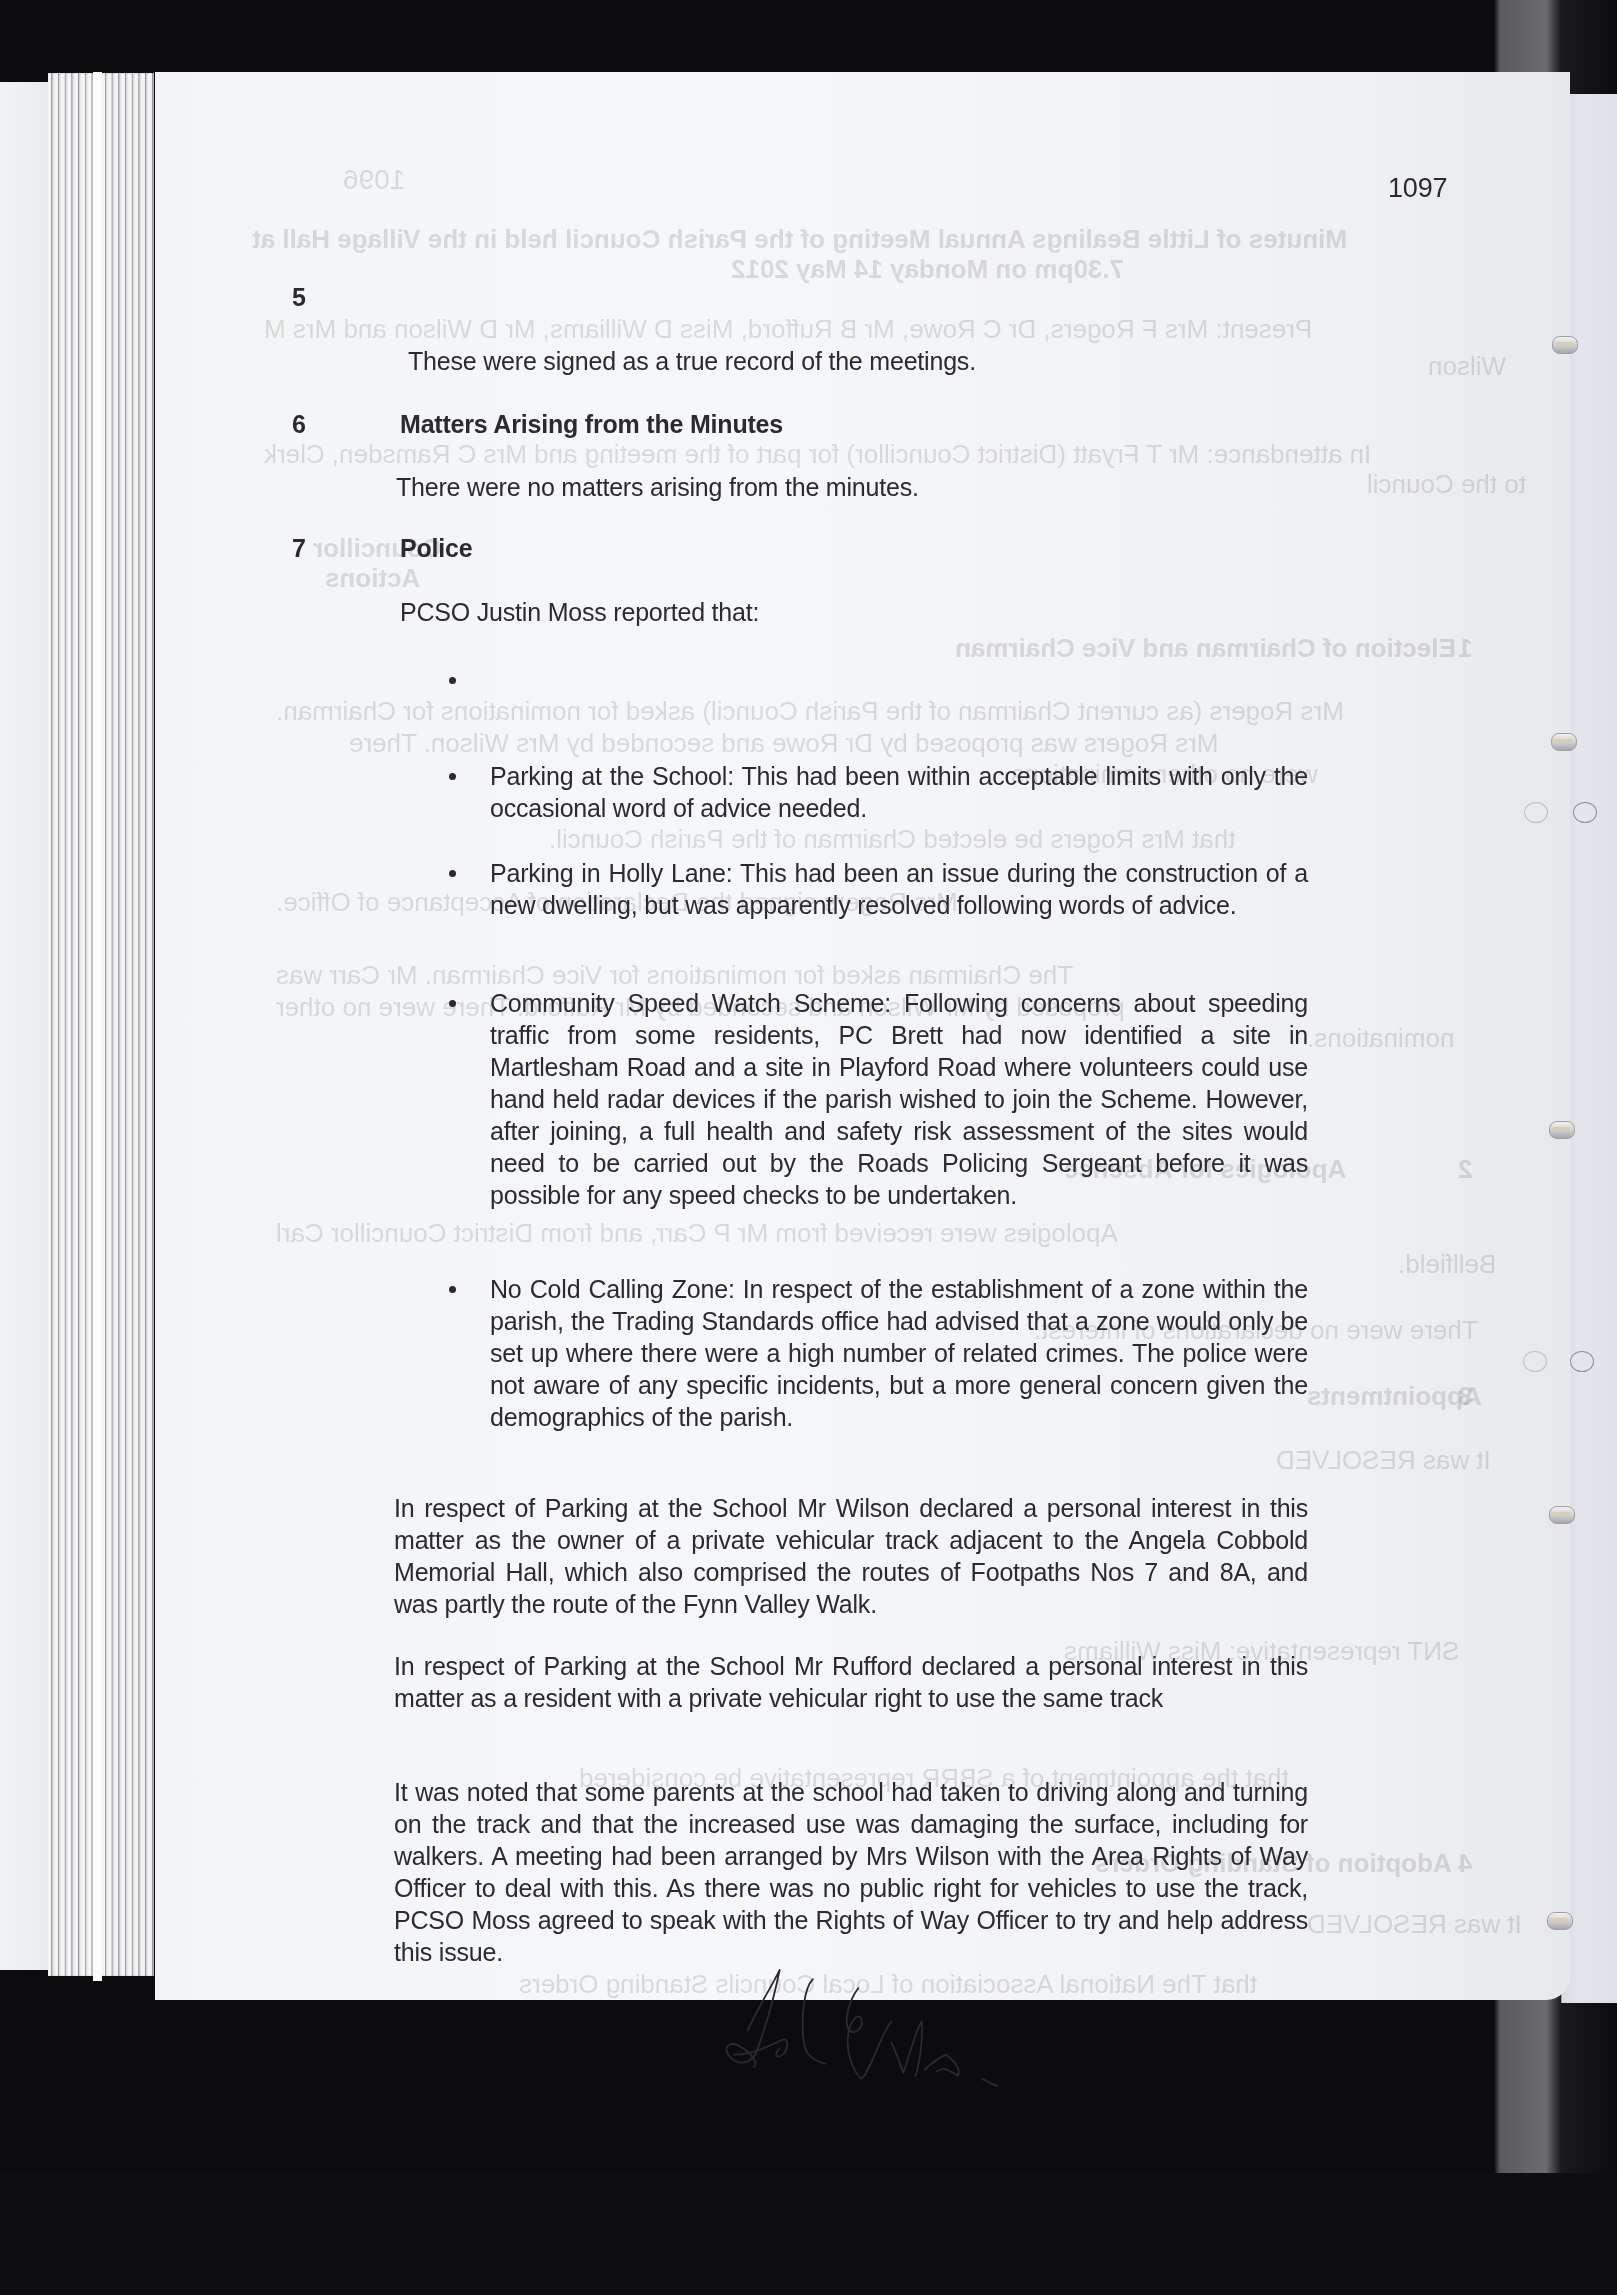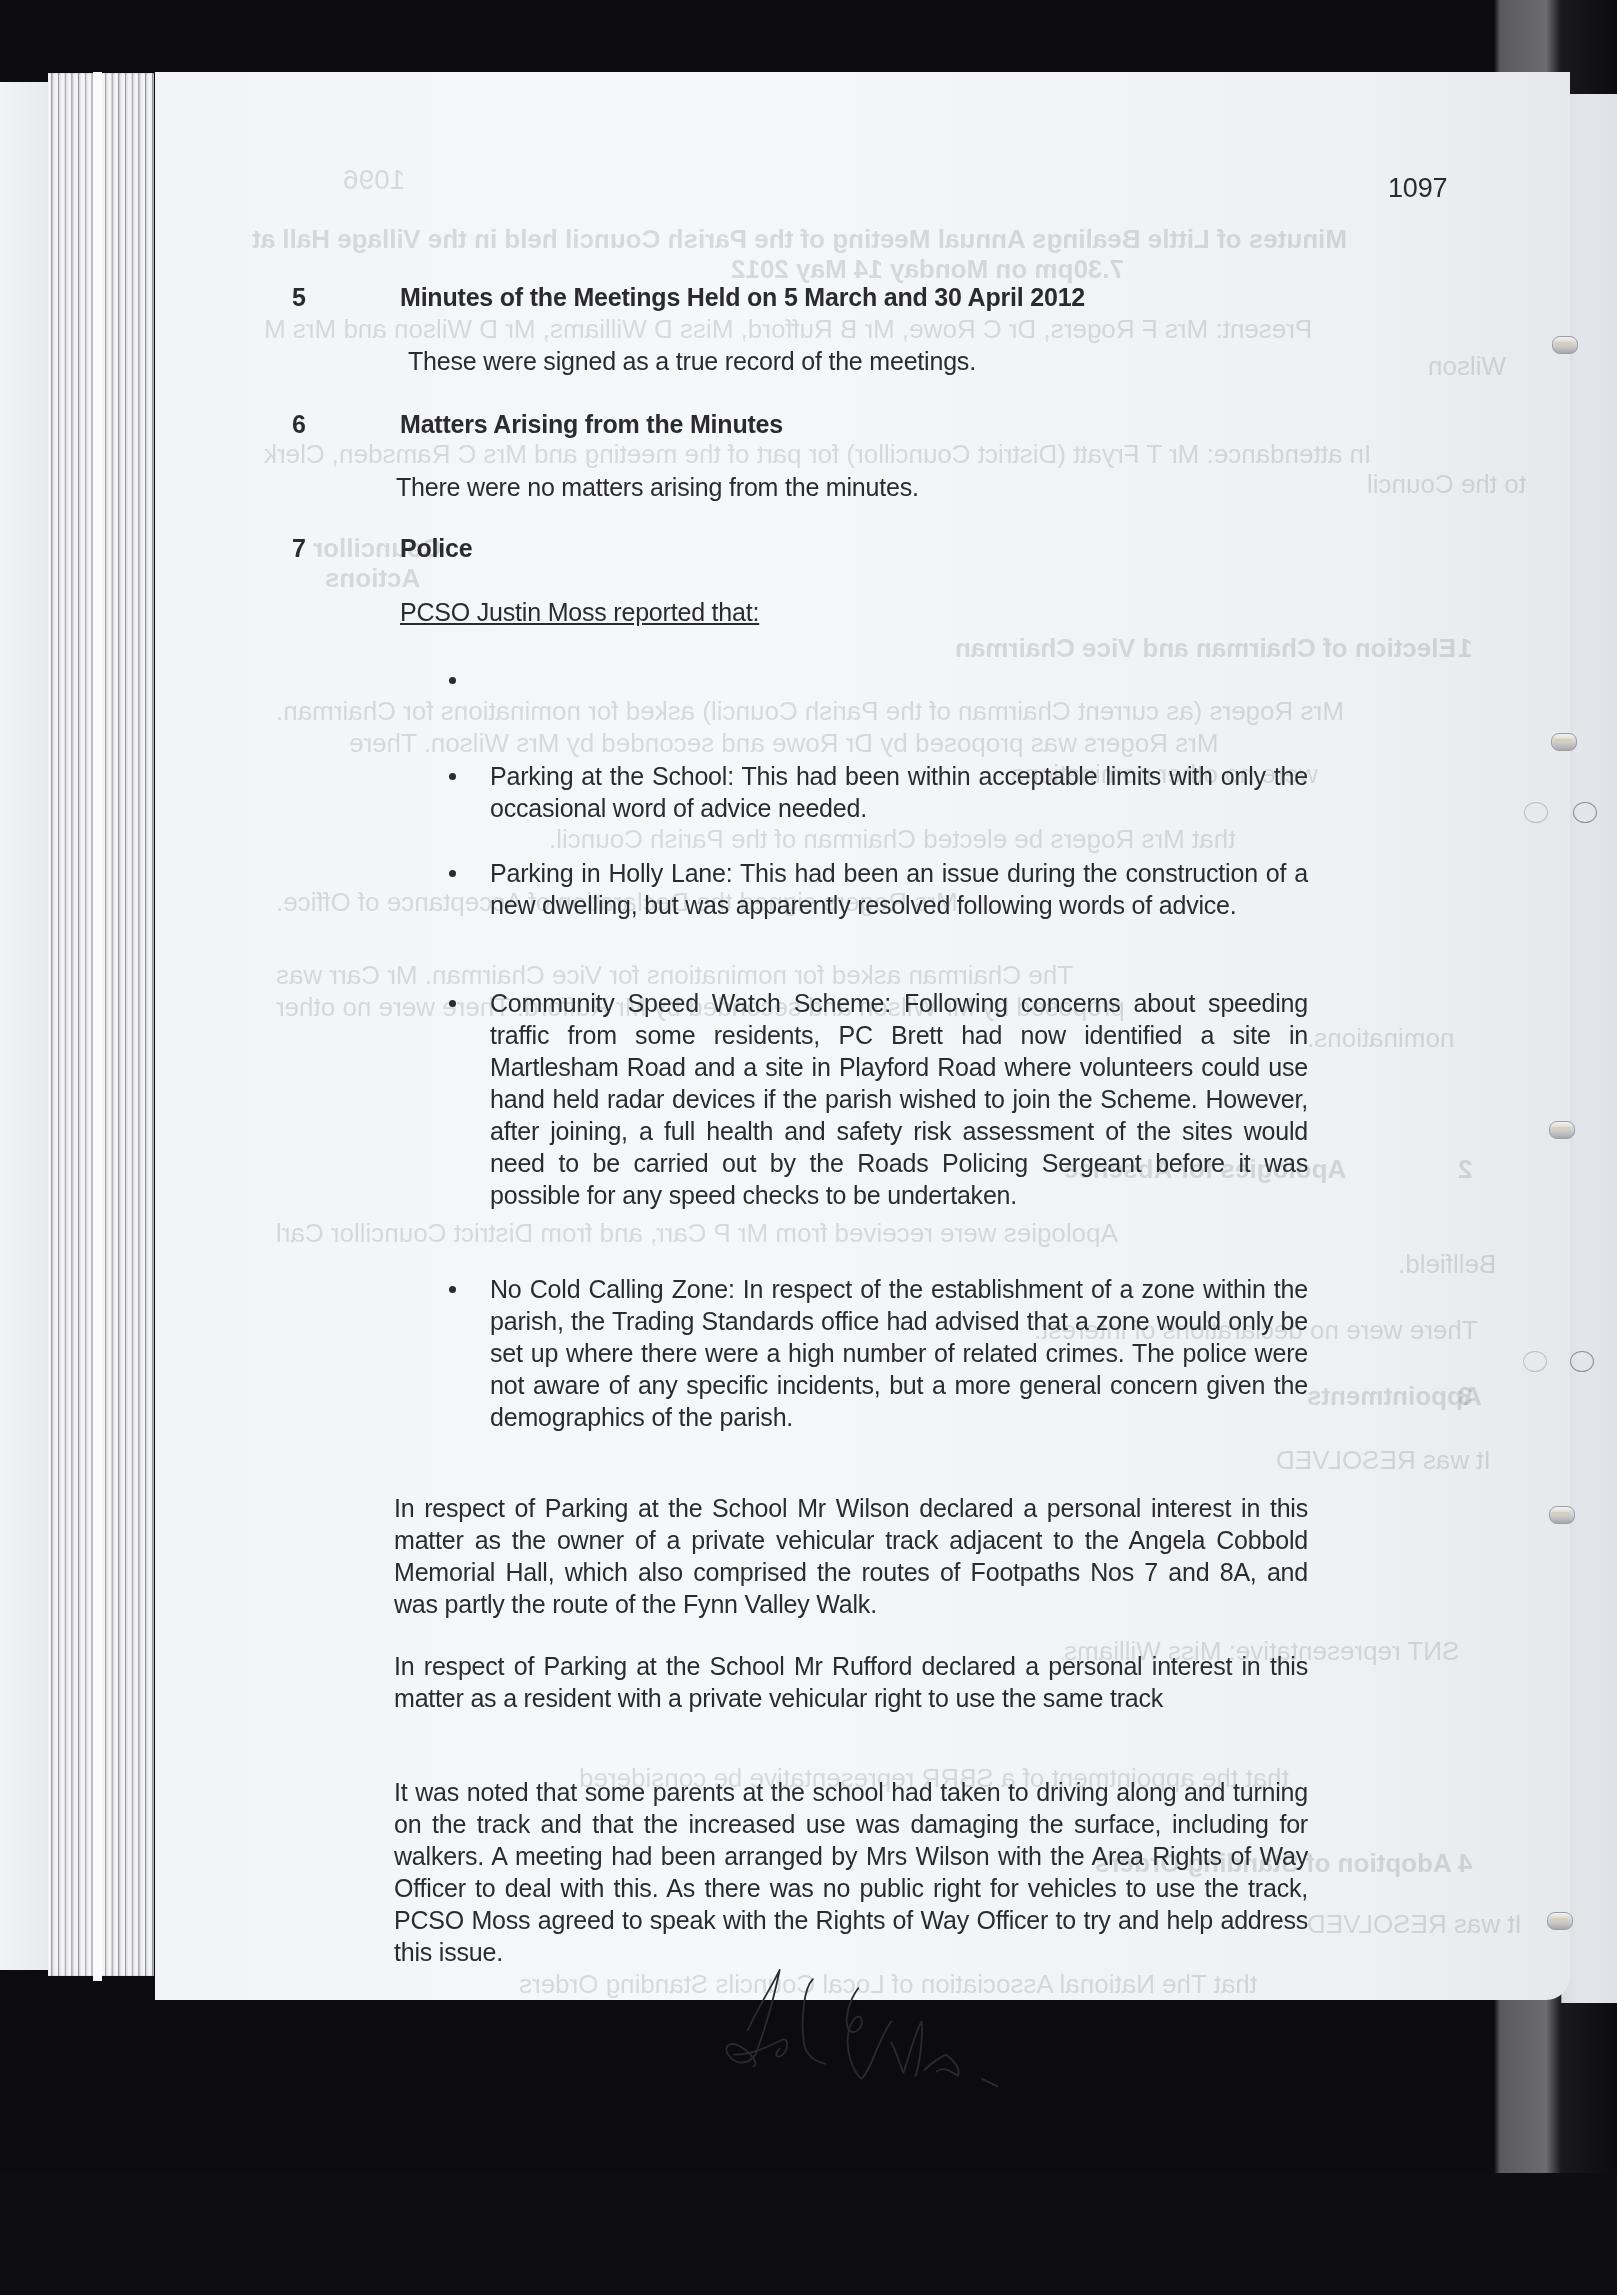--- a/index.html
+++ b/index.html
@@ -147,30 +147,29 @@
 <div class="hole" style="left:1523px; top:1351px;"></div>
 <div class="hole" style="left:1570px; top:1351px; border-color:rgba(110,110,115,0.7);"></div>
 <div class="ring" style="left:1549px; top:1506px;"></div>
 <div class="ring" style="left:1547px; top:1912px;"></div>
 
 <div class="doc">
   <div class="t page-number">1097</div>
 
 
   <div class="t num" style="top:282px;">5</div>
-  <div class="t heading" style="top:282px;">Minutes of the Meetings Held on 5 March and 30 April 2012</div>
   <div class="t" style="left:408px; top:346px;">These were signed as a true record of the meetings.</div>
 
   <div class="t num" style="top:409px;">6</div>
   <div class="t heading" style="top:409px;">Matters Arising from the Minutes</div>
   <div class="t" style="left:396px; top:472px;text-align:right;">There were no matters arising from the minutes.</div>
 
   <div class="t num" style="top:533px;">7</div>
   <div class="t heading" style="top:533px;">Police</div>
-  <div class="t" style="left:400px; top:597px;text-decoration:underline;">PCSO Justin Moss reported that:</div>
+  <div class="t" style="left:400px; top:597px;">PCSO Justin Moss reported that:</div>
 
   <div class="bullet-dot" style="top:677px;"></div>
 
   <div class="bullet-dot" style="top:773px;"></div>
   <div class="bullet-text" style="top:760px;">Parking at the School:  This had been within acceptable limits with only the occasional word of advice needed.</div>
 
   <div class="bullet-dot" style="top:870px;"></div>
   <div class="bullet-text" style="top:857px;">Parking in Holly Lane: This had been an issue during the construction of a new dwelling, but was apparently resolved following words of advice.</div>
 
   <div class="bullet-dot" style="top:1000px;"></div>

